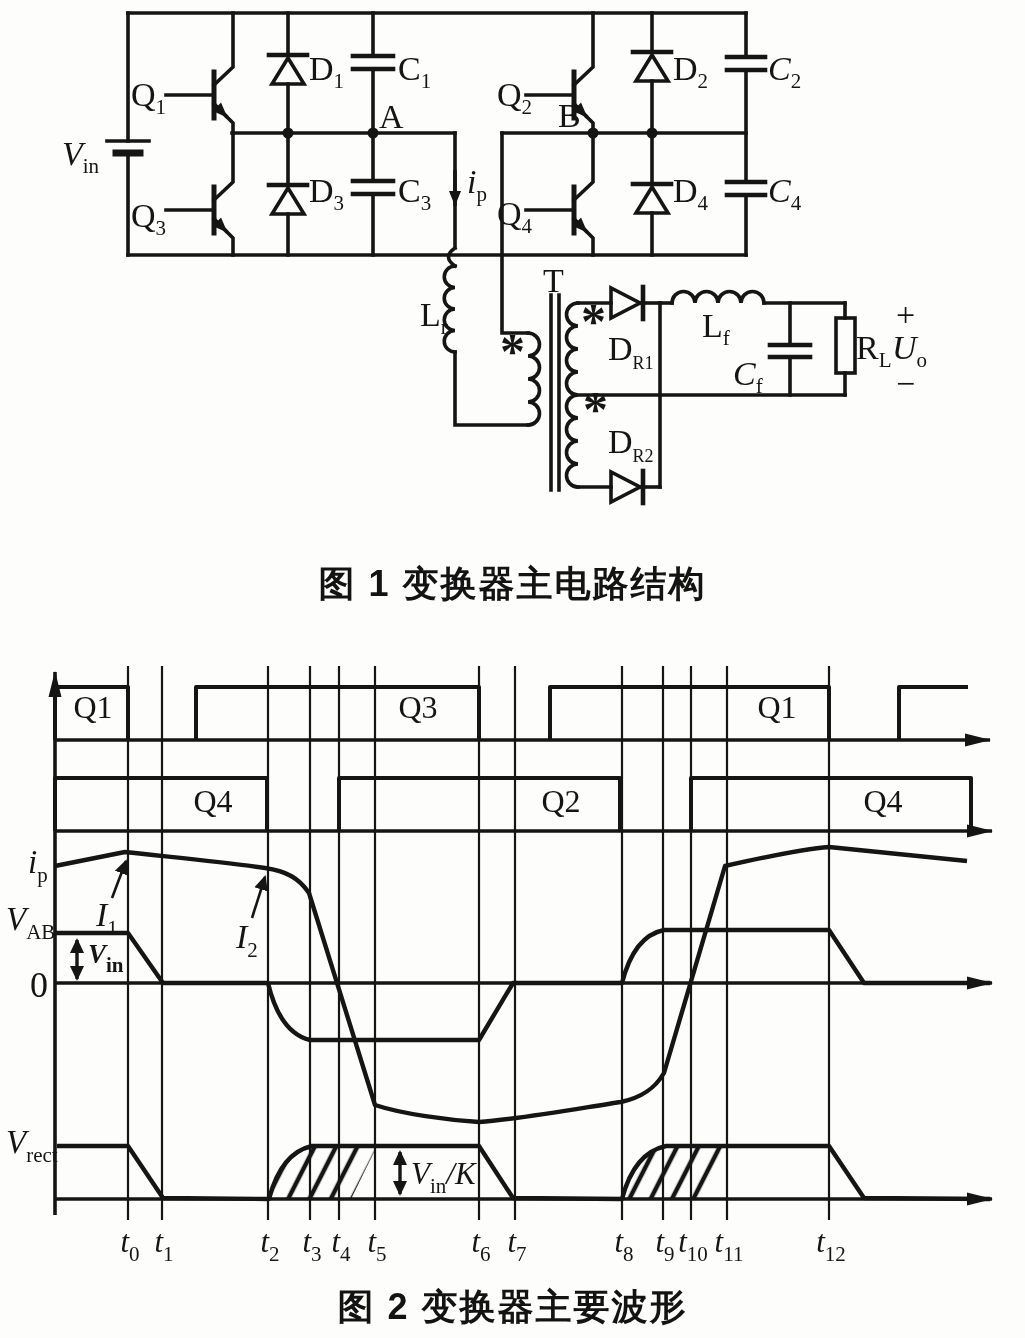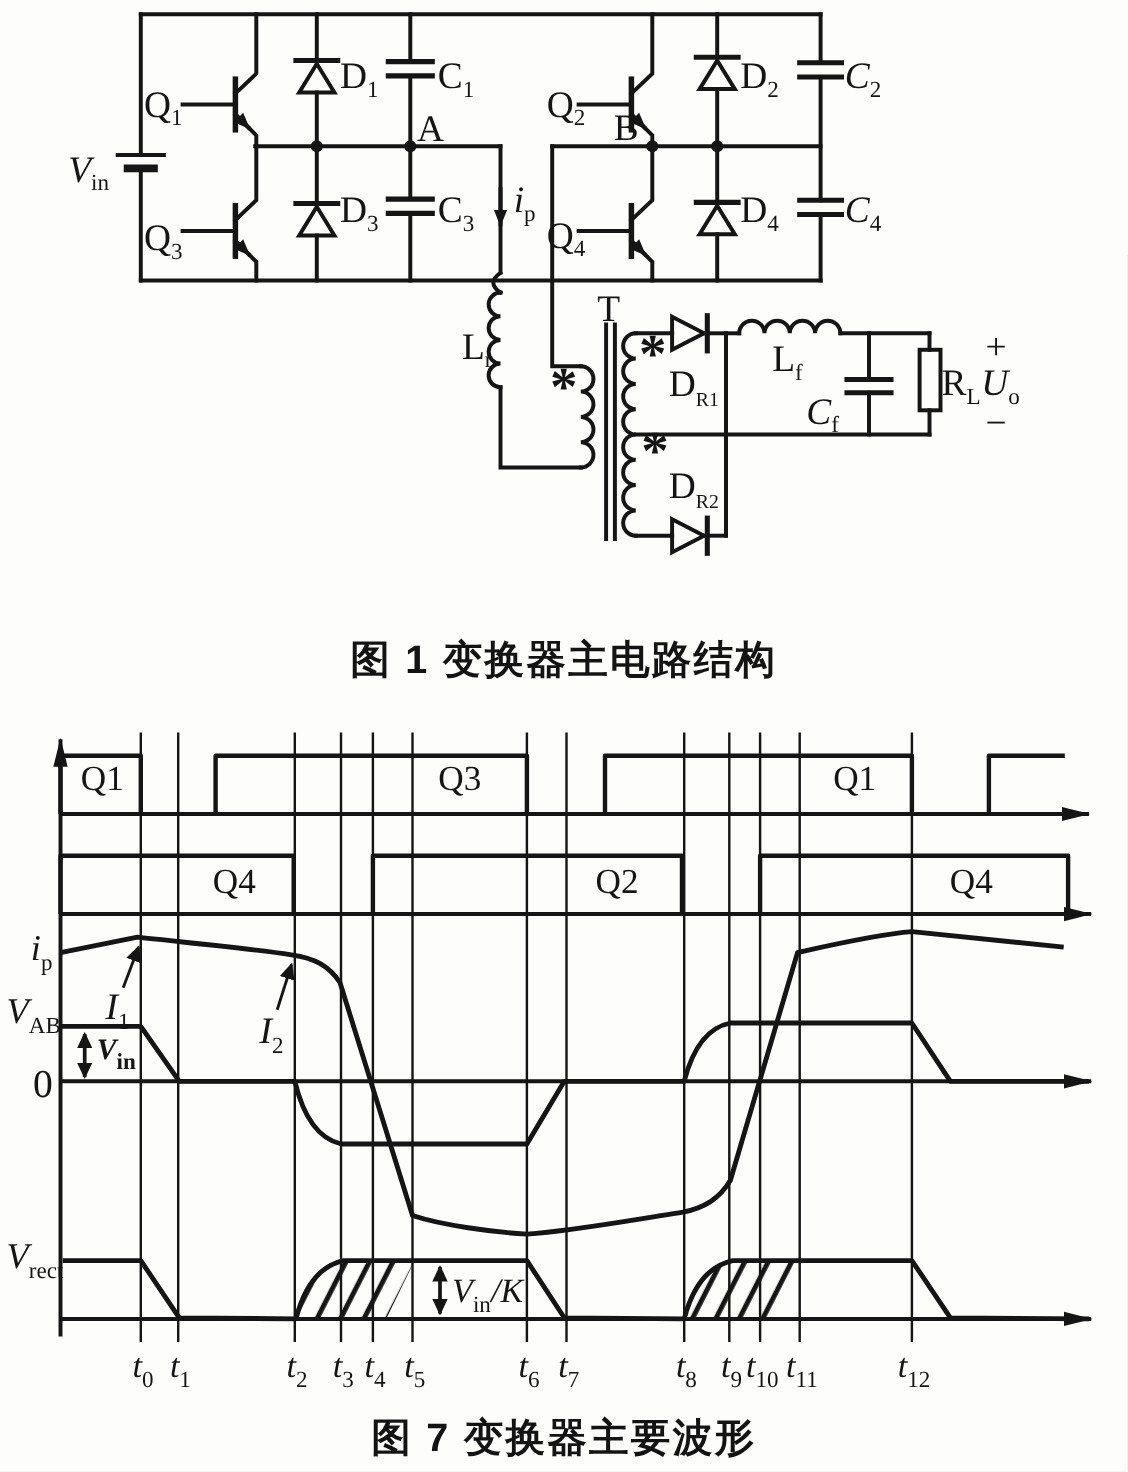--- a/index.html
+++ b/index.html
@@ -183,21 +183,21 @@
     <text class="lbl" x="608" y="360"><tspan>D</tspan><tspan class="subsm" dy="9">R1</tspan></text>
     <text class="lbl" x="608" y="453"><tspan>D</tspan><tspan class="subsm" dy="9">R2</tspan></text>
     <text class="lbl" x="702" y="337"><tspan>L</tspan><tspan class="sub" dy="8">f</tspan></text>
     <text class="lbl" x="733" y="385"><tspan class="it">C</tspan><tspan class="sub" dy="8">f</tspan></text>
     <text class="lbl" x="856" y="359"><tspan>R</tspan><tspan class="sub" dy="8">L</tspan></text>
     <text class="lbl" x="892" y="359"><tspan class="it">U</tspan><tspan class="sub" dy="8">o</tspan></text>
     <text class="lbl" x="896" y="326"><tspan>+</tspan></text>
     <text class="lbl" x="896" y="395"><tspan>−</tspan></text>
   </svg>
 
-  <div class="caption" style="top:576px;">图 1   变换器主电路结构</div>
+  <div class="caption" style="top:560px;">图 1   变换器主电路结构</div>
 
   <svg id="fig2-svg" width="1025" height="1338" viewBox="0 0 1025 1338">
     <defs>
       <marker id="ahx" markerUnits="userSpaceOnUse" markerWidth="28" markerHeight="16" refX="25" refY="8" orient="auto-start-reverse">
         <path d="M0,1.5 L26,8 L0,14.5 Z" fill="#151515"></path>
       </marker>
       <marker id="ahs" markerUnits="userSpaceOnUse" markerWidth="17" markerHeight="15" refX="13" refY="7.5" orient="auto-start-reverse">
         <path d="M0,0.5 L15,7.5 L0,14.5 Z" fill="#151515"></path>
       </marker>
       <pattern id="hatchp" width="19" height="19" patternUnits="userSpaceOnUse" patternTransform="rotate(27)">
@@ -260,14 +260,14 @@
       <text x="377" y="1252" font-size="31" text-anchor="middle" font-weight="normal"><tspan class="it">t</tspan><tspan dy="9" class="sub">5</tspan></text>
       <text x="481" y="1252" font-size="31" text-anchor="middle" font-weight="normal"><tspan class="it">t</tspan><tspan dy="9" class="sub">6</tspan></text>
       <text x="517" y="1252" font-size="31" text-anchor="middle" font-weight="normal"><tspan class="it">t</tspan><tspan dy="9" class="sub">7</tspan></text>
       <text x="624" y="1252" font-size="31" text-anchor="middle" font-weight="normal"><tspan class="it">t</tspan><tspan dy="9" class="sub">8</tspan></text>
       <text x="665" y="1252" font-size="31" text-anchor="middle" font-weight="normal"><tspan class="it">t</tspan><tspan dy="9" class="sub">9</tspan></text>
       <text x="693" y="1252" font-size="31" text-anchor="middle" font-weight="normal"><tspan class="it">t</tspan><tspan dy="9" class="sub">10</tspan></text>
       <text x="729" y="1252" font-size="31" text-anchor="middle" font-weight="normal"><tspan class="it">t</tspan><tspan dy="9" class="sub">11</tspan></text>
       <text x="831" y="1252" font-size="31" text-anchor="middle" font-weight="normal"><tspan class="it">t</tspan><tspan dy="9" class="sub">12</tspan></text>
     </svg>
 
-  <div class="caption" style="top:1283px;">图 7   变换器主要波形</div>
+  <div class="caption" style="top:1283px;">图 2   变换器主要波形</div>
 </div>
 
 </body></html>

